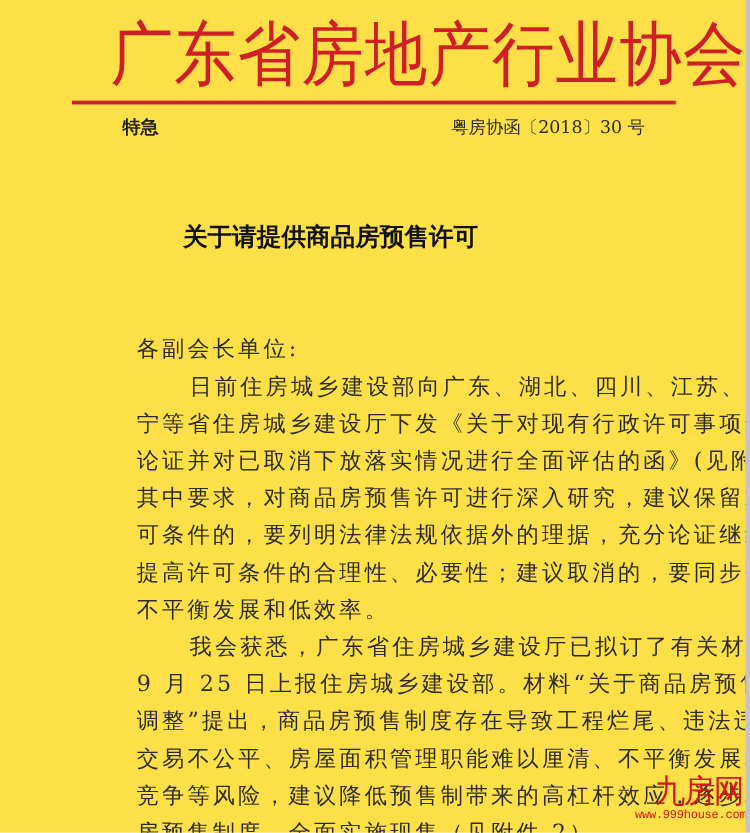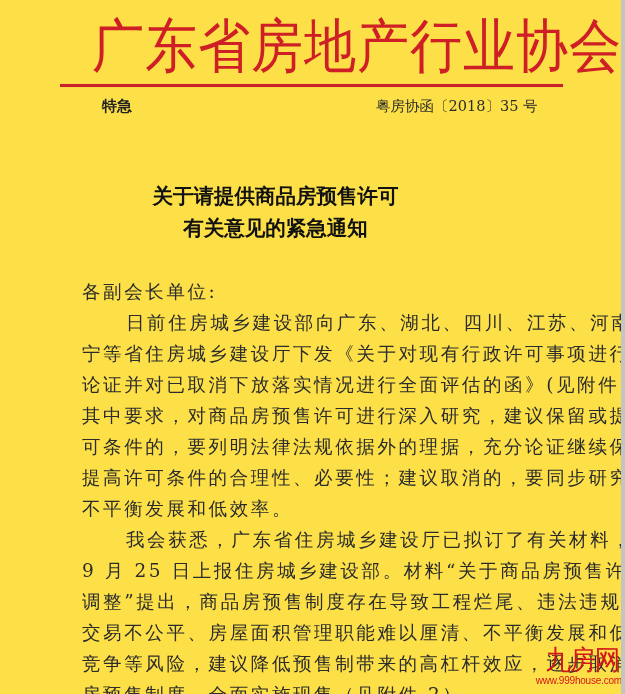--- a/index.html
+++ b/index.html
@@ -70,40 +70,41 @@
       font-size: 14.5px;
       color: #2a2a2a;
       white-space: nowrap;
     }
     .title {
       position: absolute;
       left: 0;
       width: 551px;
       top: 182px;
       text-align: center;
-      font-family: Liberation Mono, monospace;
+      font-family: Liberation Serif, serif;
       font-weight: bold;
       font-size: 20.5px;
       line-height: 32px;
       color: #111;
     }
     .title .line { display: block; }
     .body-text {
       position: absolute;
       left: 82px;
       top: 276px;
       width: 460px;
       font-size: 18.5px;
       line-height: 31px;
       color: #2b2b2b;
       letter-spacing: 2.6px;
     }
     .body-text .line {
       display: block;
       white-space: nowrap;
+      margin-left: 32px;
     }
     .body-text .indent {
       padding-left: 44px;
     }
     .watermark {
       position: absolute;
       left: 522px;
       top: 646px;
       width: 100px;
       text-align: right;
@@ -113,38 +114,37 @@
       color: #d4161c;
       font-family: "DejaVu Sans", "Liberation Sans", sans-serif;
       font-size: 27px;
       line-height: 28px;
       letter-spacing: -1px;
       transform: scaleX(0.95);
     }
     .watermark .url {
       display: block;
       color: #d4161c;
-      font-family: Liberation Sans, sans-serif;
+      font-family: Liberation Mono, monospace;
       font-size: 10px;
       line-height: 13px;
       letter-spacing: -0.2px;
     }
   </style>
 </head>
 <body>
 
 <div class="page">
   <div class="org-header">广东省房地产行业协会</div>
   <div class="red-rule"></div>
   <div class="urgency">特急</div>
-  <div class="doc-number">粤房协函〔2018〕35 号</div>
+  <div class="doc-number">粤房协函〔2018〕30 号</div>
 
   <div class="title">
     <span class="line">关于请提供商品房预售许可</span>
-    <span class="line">有关意见的紧急通知</span>
   </div>
 
   <div class="body-text">
     <span class="line">各副会长单位:</span>
     <span class="line indent">日前住房城乡建设部向广东、湖北、四川、江苏、河南、辽</span>
     <span class="line">宁等省住房城乡建设厅下发《关于对现有行政许可事项进行清理</span>
     <span class="line">论证并对已取消下放落实情况进行全面评估的函》(见附件 1)。</span>
     <span class="line">其中要求，对商品房预售许可进行深入研究，建议保留或提高许</span>
     <span class="line">可条件的，要列明法律法规依据外的理据，充分论证继续保留或</span>
     <span class="line">提高许可条件的合理性、必要性；建议取消的，要同步研究提出</span>

